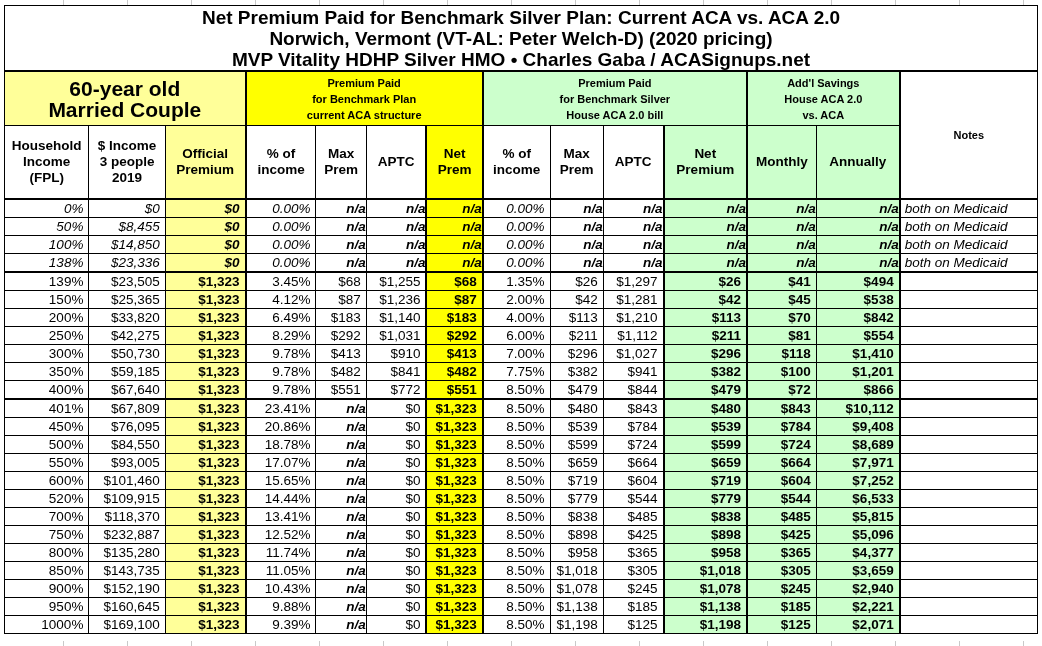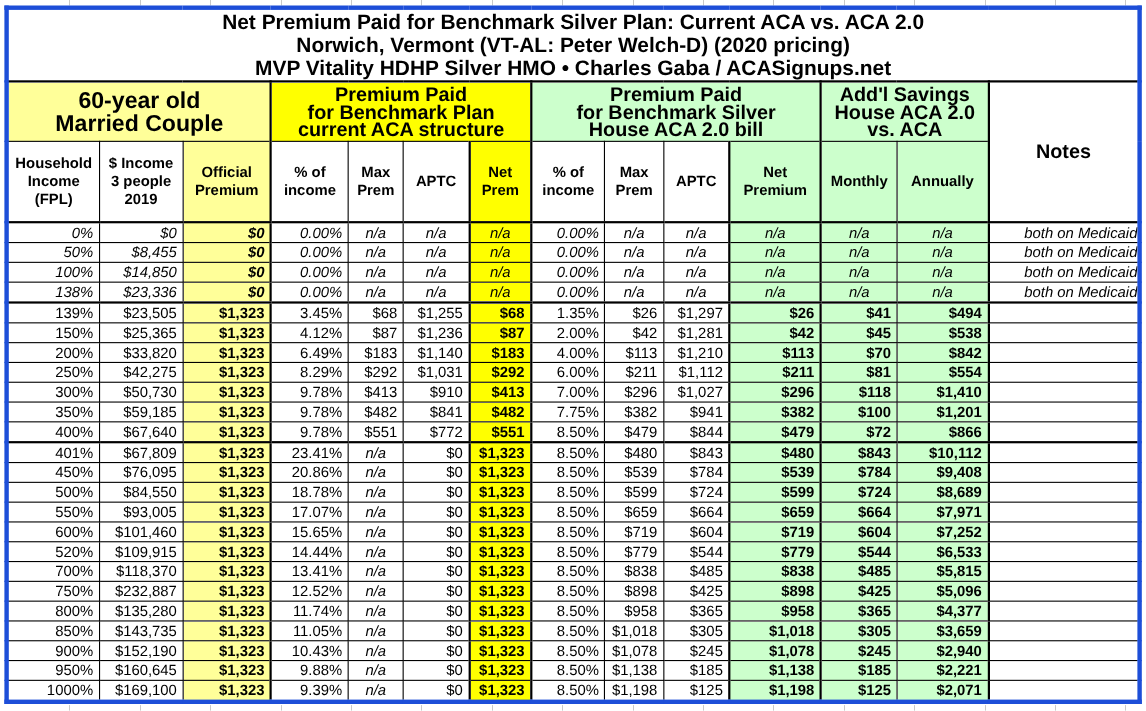--- a/index.html
+++ b/index.html
@@ -6,50 +6,50 @@
   body{
     width:1042px;height:646px;position:relative;background:#ffffff;
     font-family:"Liberation Sans","DejaVu Sans",sans-serif;color:#000;
   }
   .stub{position:absolute;left:0;width:1042px;height:5px;
     background:repeating-linear-gradient(to right,transparent 0 63px,#c9c9c9 63px 64px);}
   .stub.top{top:0;}
   .stub.bottom{top:641px;}
   table{
     position:absolute;top:5px;left:4px;width:1034px;
-    border:4px solid #1d4ed8;border-collapse:collapse;table-layout:fixed;
+    border:1px solid #1d4ed8;border-collapse:collapse;table-layout:fixed;
   }
   th,td{border:1px solid #000;padding:0;overflow:hidden;vertical-align:middle;}
   .title-cell{
     height:64px;font-size:19px;font-weight:bold;text-align:center;
     white-space:pre-line;line-height:21px;border-bottom:2px solid #000;background:#fff;
   }
   .grp th{
-    height:53px;font-size:18px;font-weight:bold;text-align:center;
+    height:53px;font-size:11px;font-weight:bold;text-align:center;
     white-space:pre-line;line-height:16px;
   }
   .grp th.hh{font-size:21px;line-height:21px;}
   .colh th{
     height:72px;font-size:13.5px;font-weight:bold;text-align:center;
     white-space:pre-line;line-height:16px;border-bottom:2px solid #000;
   }
   th.notes-head{border-bottom:2px solid #000;background:#fff;}
   tbody td{
     height:17px;font-size:13.5px;text-align:right;padding-right:5px;line-height:1;
     background:#fff;white-space:nowrap;
   }
   .py{background:#ffff99 !important;}
   .yy{background:#ffff00 !important;}
   .gg{background:#ccffcc !important;}
   .b{font-weight:bold;}
   .tl{border-left:2px solid #000;}
   tr.ge td{border-bottom:2px solid #000;}
   tr.it-row td{font-style:italic;}
-  td.na{font-style:italic;font-weight:normal;text-align:center;padding-right:0;}
-  td.notes{text-align:right;padding-left:4px;padding-right:0;}
+  td.na{font-style:italic;font-weight:bold;padding-right:0;}
+  td.notes{text-align:left;padding-left:4px;padding-right:0;}
 </style>
 </head>
 <body>
 
 <div class="stub top"></div>
 <div class="stub bottom"></div>
 
 <table>
   <colgroup>
     <col style="width:84px">

